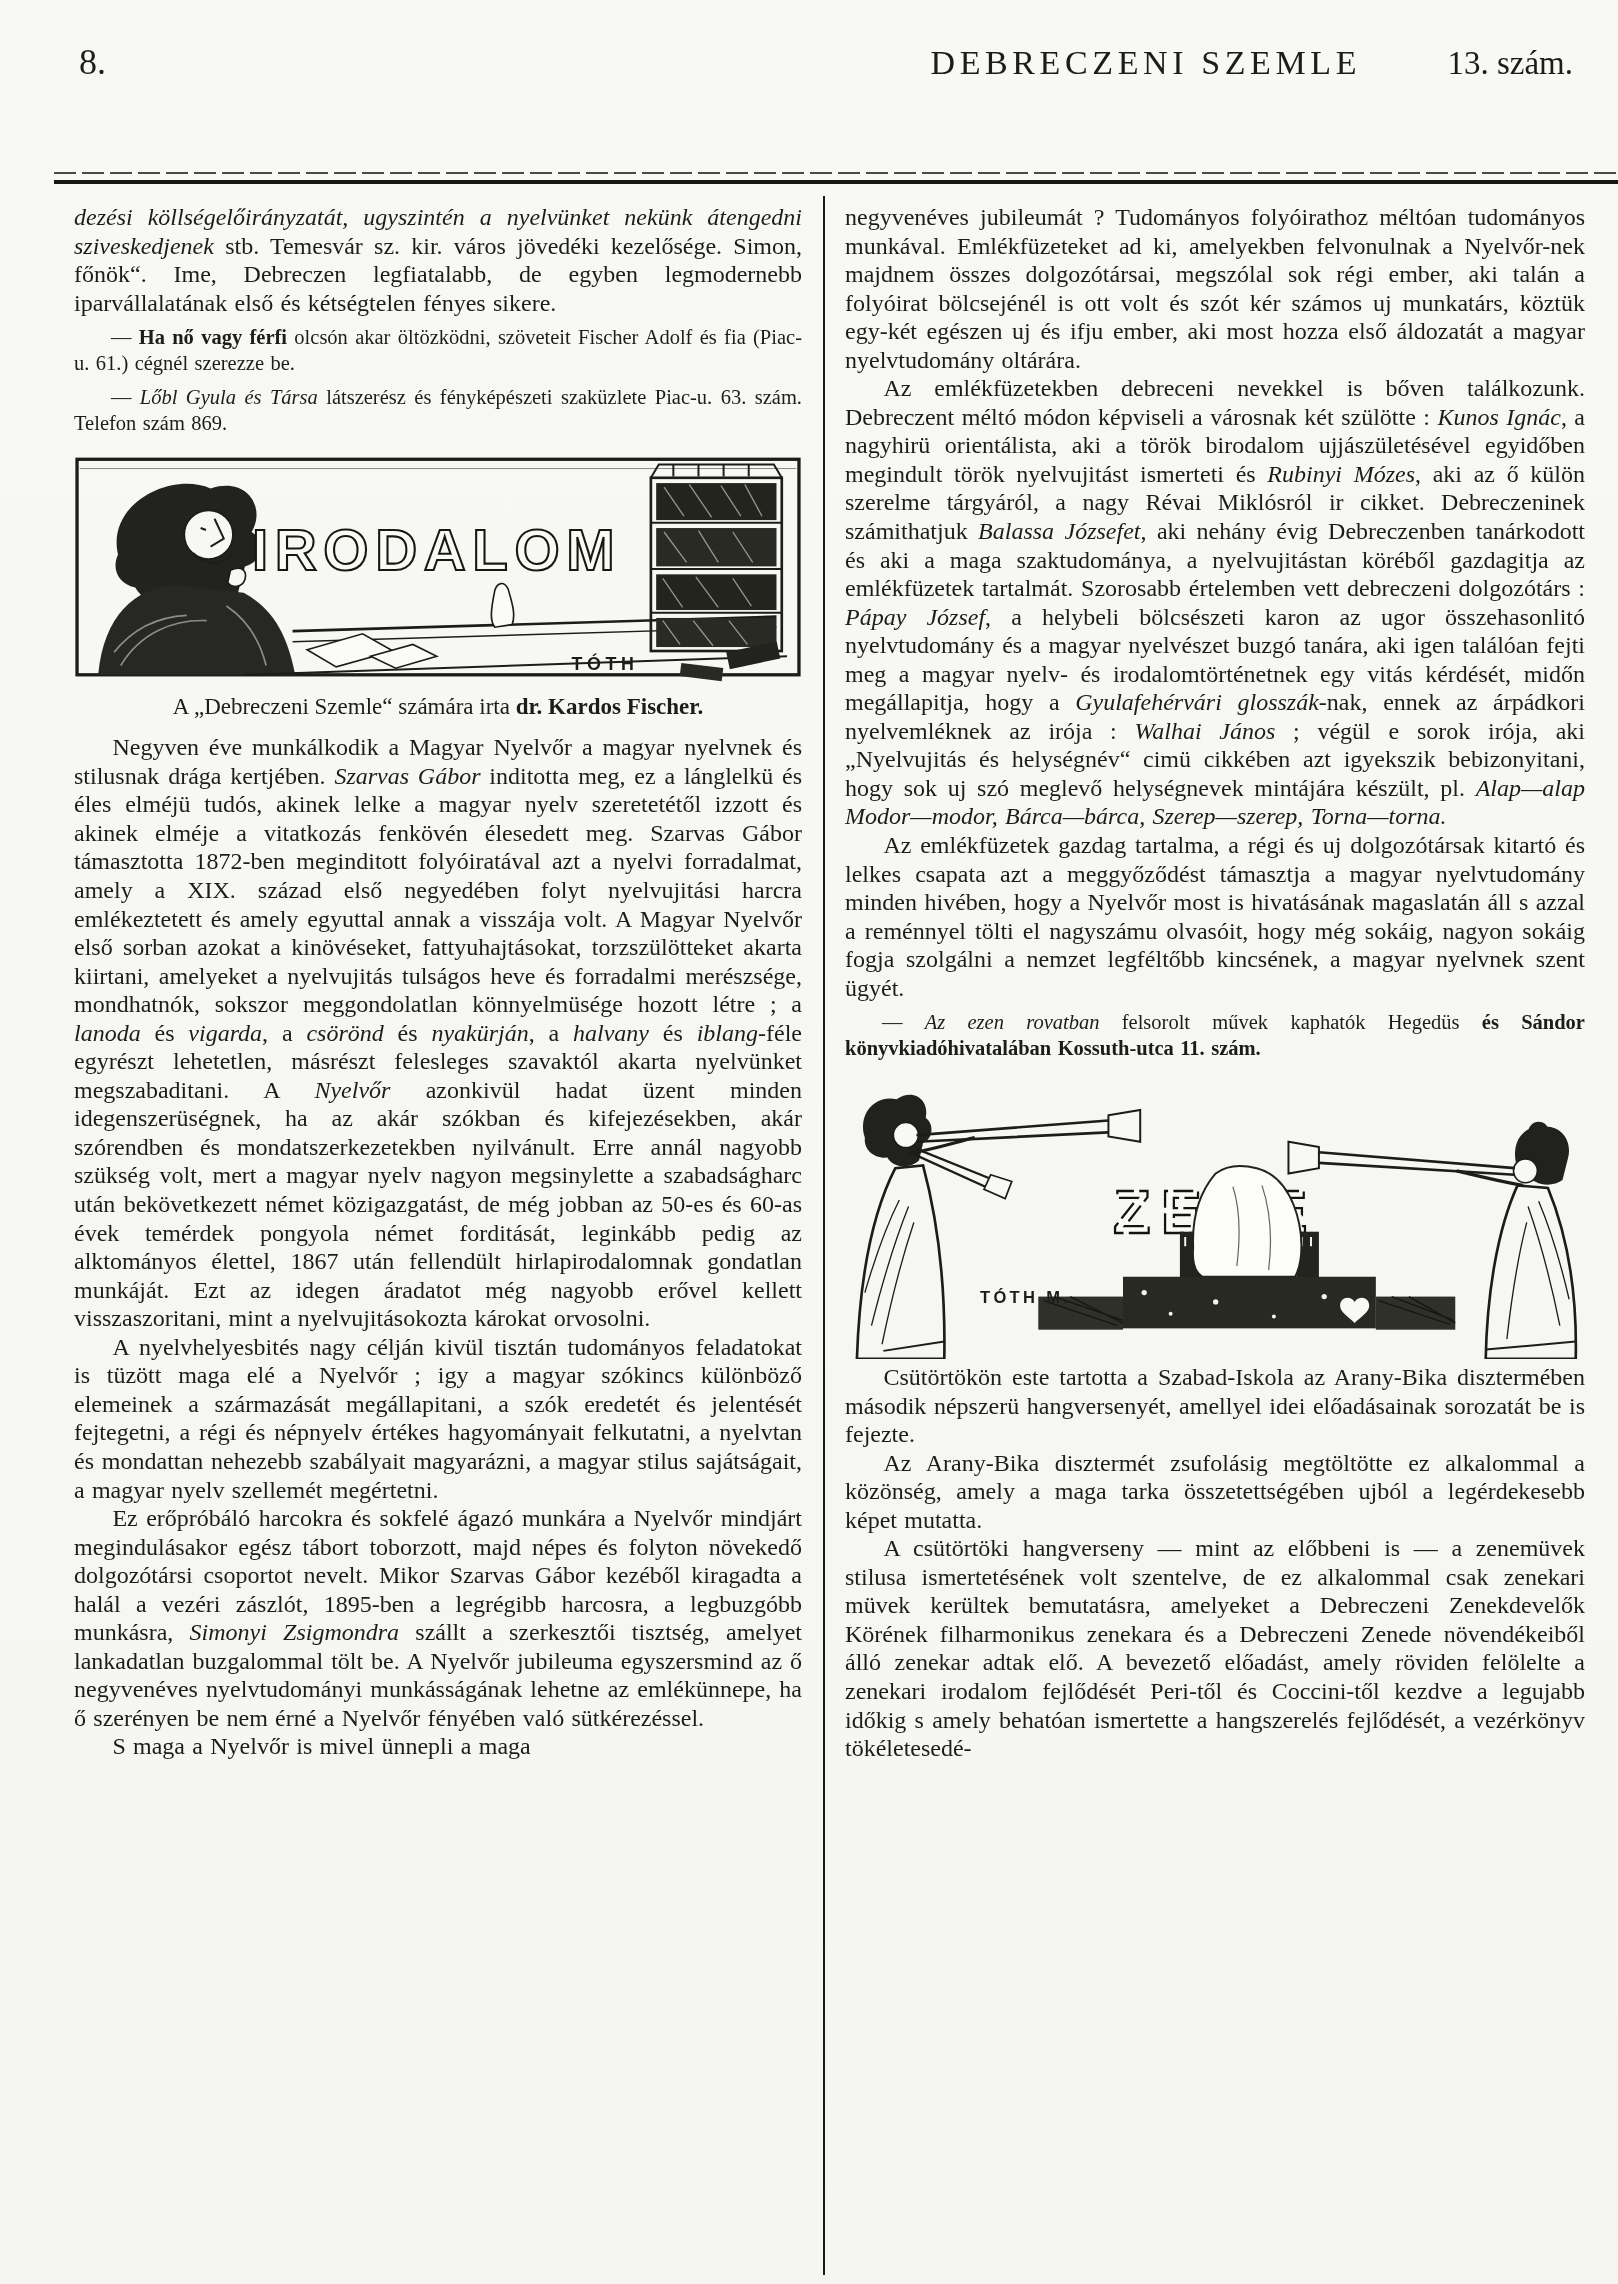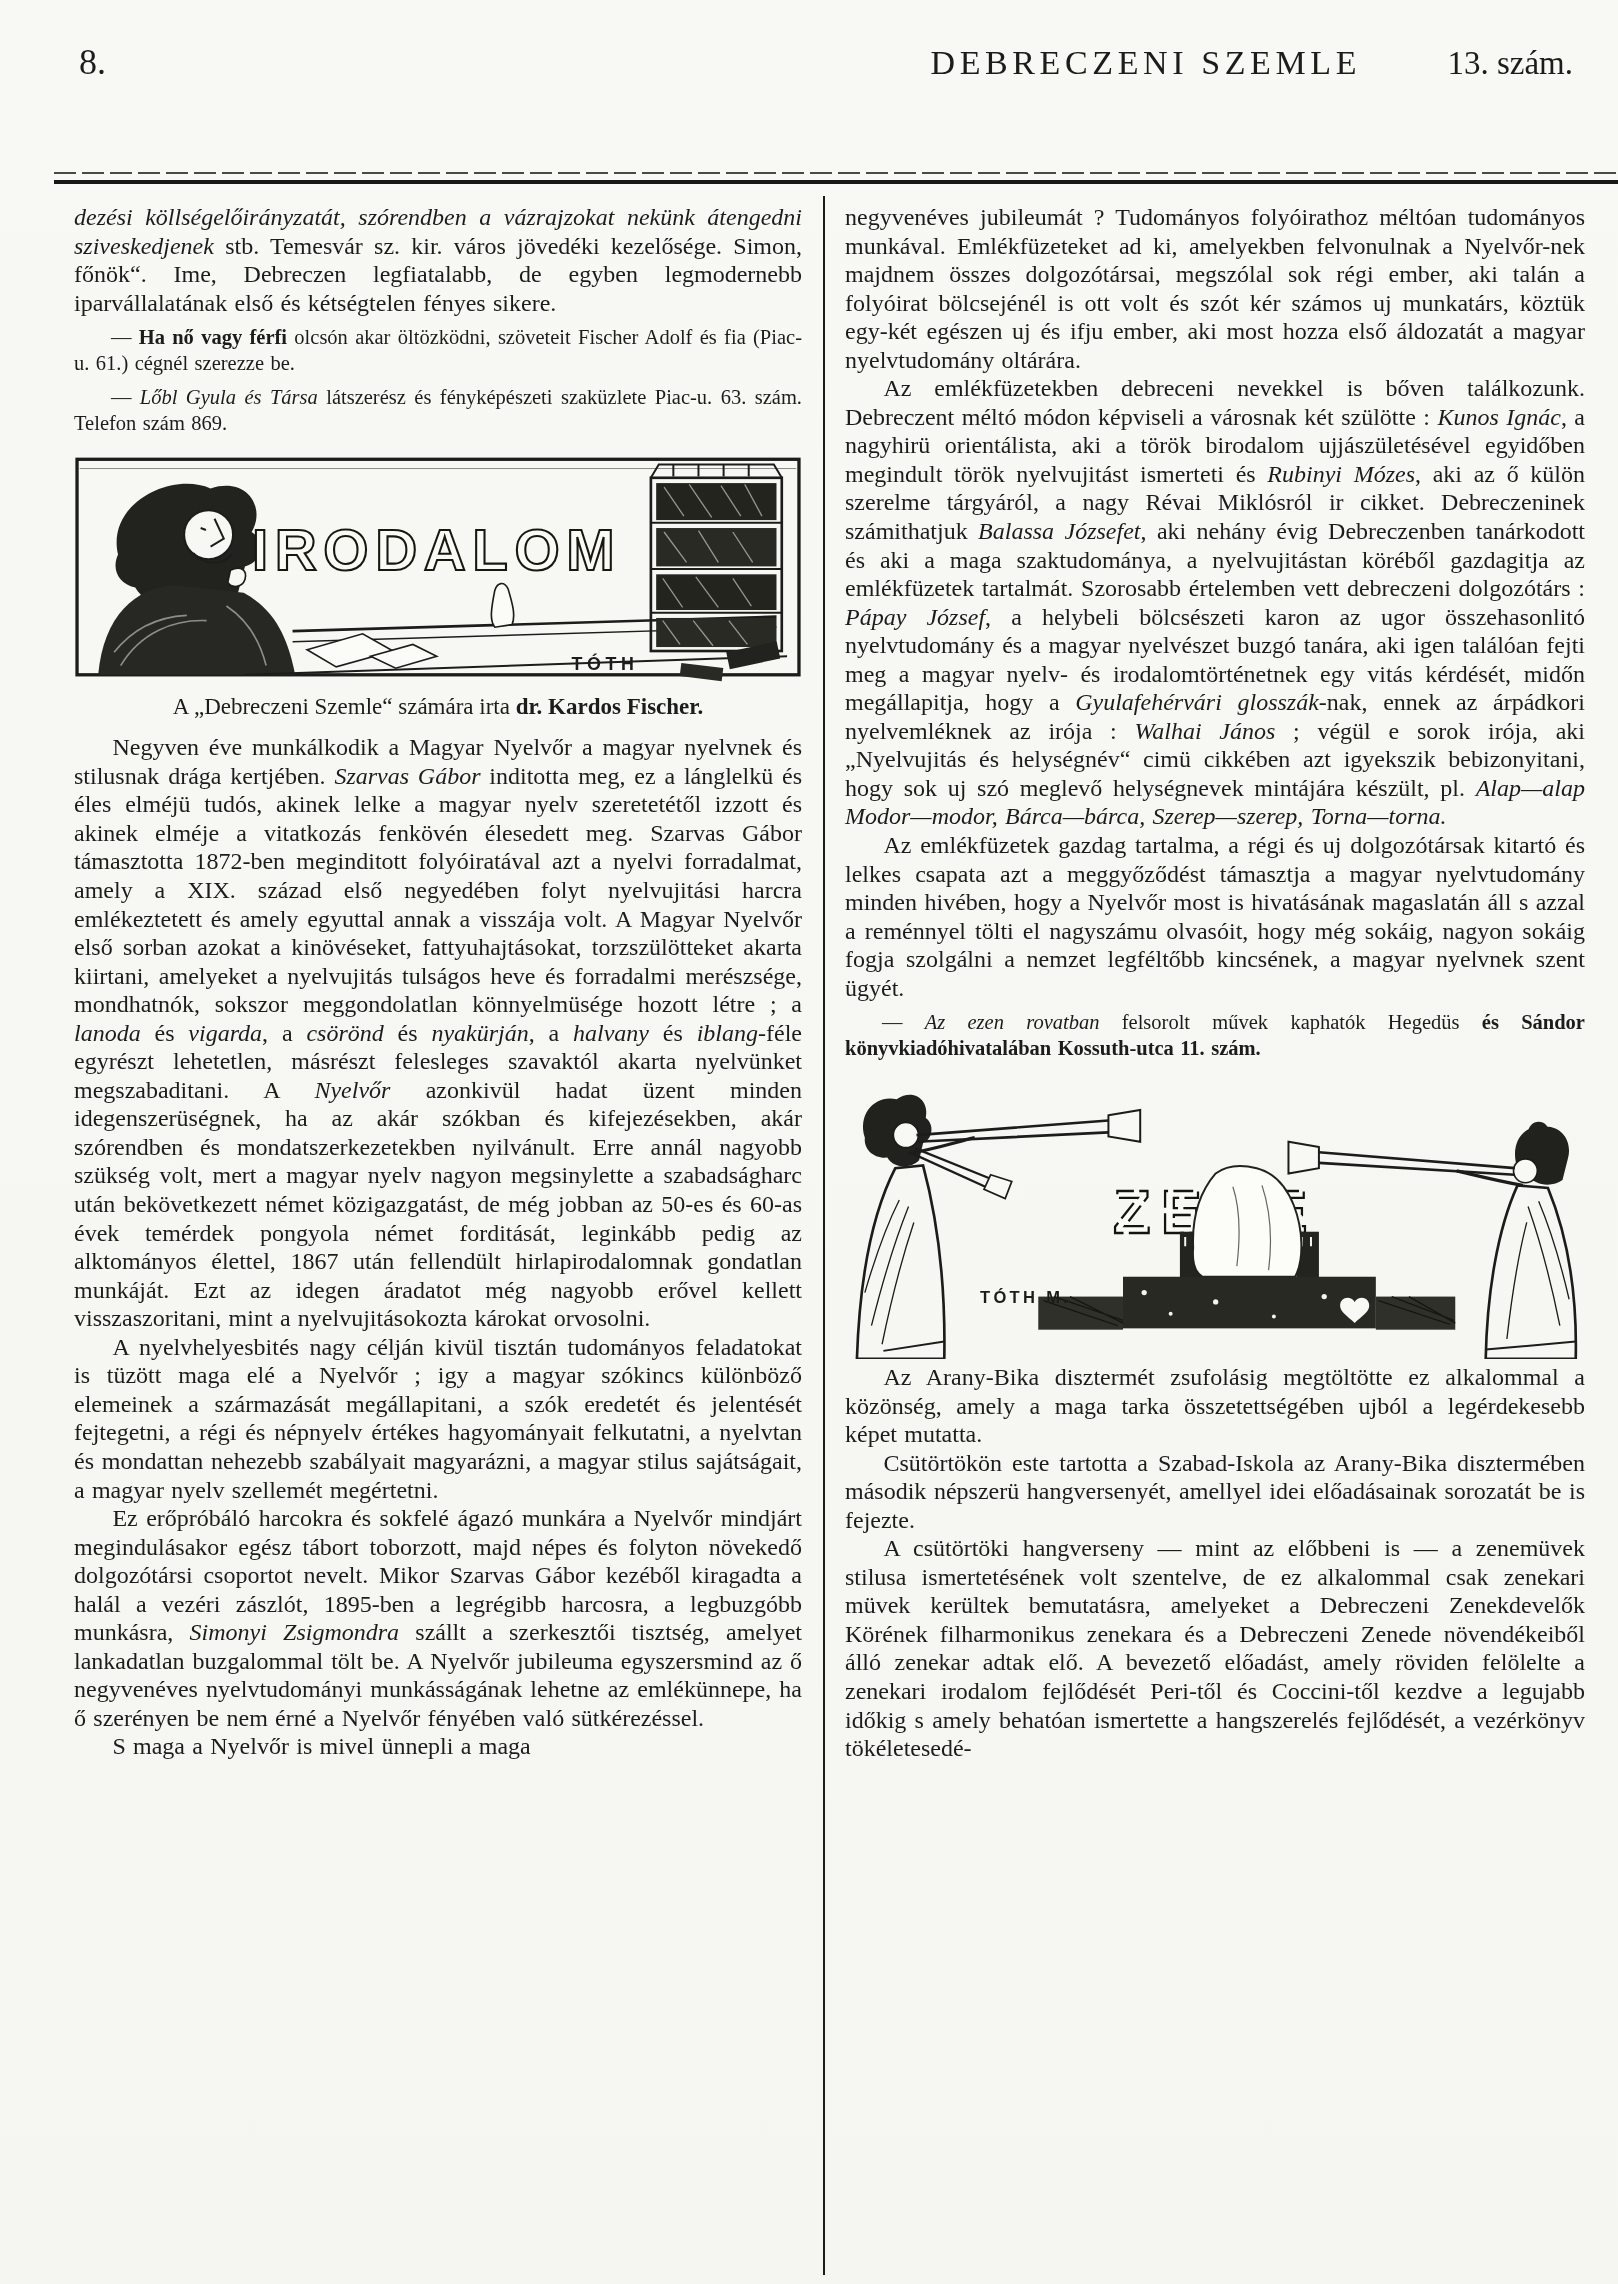--- a/index.html
+++ b/index.html
@@ -63,21 +63,21 @@
   <header class="hdr">
     <span class="pagenum">8.</span>
     <span class="journal">DEBRECZENI SZEMLE</span>
     <span class="issue">13. szám.</span>
   </header>
   <div class="rule-thin"></div>
   <div class="rule-thick"></div>
   <div class="divider"></div>
 
   <div class="col col-left">
-    <p class="para"><span class="i">dezési köllségelőirányzatát, szórendben a vázrajzokat nekünk átengedni sziveskedjenek </span><span>stb. Temesvár sz. kir. város jövedéki kezelősége. Simon, főnök“. Ime, Debreczen legfiatalabb, de egyben legmodernebb iparvállalatának első és kétségtelen fényes sikere.</span></p>
+    <p class="para"><span class="i">dezési köllségelőirányzatát, ugyszintén a nyelvünket nekünk átengedni sziveskedjenek </span><span>stb. Temesvár sz. kir. város jövedéki kezelősége. Simon, főnök“. Ime, Debreczen legfiatalabb, de egyben legmodernebb iparvállalatának első és kétségtelen fényes sikere.</span></p>
 
     <div>
         <p class="notice"><span>— </span><span class="b">Ha nő vagy férfi </span><span>olcsón akar öltözködni, szöveteit Fischer Adolf és fia (Piac-u. 61.) cégnél szerezze be.</span></p>
         <p class="notice"><span>— </span><span class="i">Lőbl Gyula és Társa </span><span>látszerész és fényképészeti szaküzlete Piac-u. 63. szám. Telefon szám 869.</span></p>
       </div>
 
     <figure class="illus">
       <svg viewBox="0 0 1100 360" width="728" height="238" xmlns="http://www.w3.org/2000/svg">
         <rect x="4" y="8" width="1092" height="326" fill="none" stroke="#1c1c1a" stroke-width="5"></rect>
         <path d="M8 22 H1092" stroke="#1c1c1a" stroke-width="1.5" opacity="0.5" fill="none"></path>
@@ -179,20 +179,20 @@
           <circle cx="648" cy="366" r="3" fill="#f4f4ef"></circle>
           <circle cx="724" cy="336" r="4" fill="#f4f4ef"></circle>
           <circle cx="768" cy="360" r="3" fill="#f4f4ef"></circle>
           <path d="M770 344 c-6 -10 -22 -8 -22 6 c0 10 12 16 22 26 c10 -10 22 -16 22 -26 c0 -14 -16 -16 -22 -6 Z" fill="#f8f8f4"></path>
         </g>
         <text x="204" y="346" font-family="Liberation Sans, sans-serif" font-size="25" font-weight="bold" letter-spacing="5" fill="#1c1c1a">TÓTH M.</text>
       </svg>
     </figure>
 
     <div>
+        <p class="para indent"><span>Csütörtökön este tartotta a Szabad-Iskola az Arany-Bika disztermében második népszerü hangversenyét, amellyel idei előadásainak sorozatát be is fejezte.</span></p>
         <p class="para indent"><span>Az Arany-Bika disztermét zsufolásig megtöltötte ez alkalommal a közönség, amely a maga tarka összetettségében ujból a legérdekesebb képet mutatta.</span></p>
-        <p class="para indent"><span>Csütörtökön este tartotta a Szabad-Iskola az Arany-Bika disztermében második népszerü hangversenyét, amellyel idei előadásainak sorozatát be is fejezte.</span></p>
         <p class="para indent"><span>A csütörtöki hangverseny — mint az előbbeni is — a zenemüvek stilusa ismertetésének volt szentelve, de ez alkalommal csak zenekari müvek kerültek bemutatásra, amelyeket a Debreczeni Zenekdevelők Körének filharmonikus zenekara és a Debreczeni Zenede növendékeiből álló zenekar adtak elő. A bevezető előadást, amely röviden felölelte a zenekari irodalom fejlődését Peri-től és Coccini-től kezdve a legujabb időkig s amely behatóan ismertette a hangszerelés fejlődését, a vezérkönyv tökéletesedé-</span></p>
       </div>
   </div>
 
 </div>
 
 
 </body></html>

